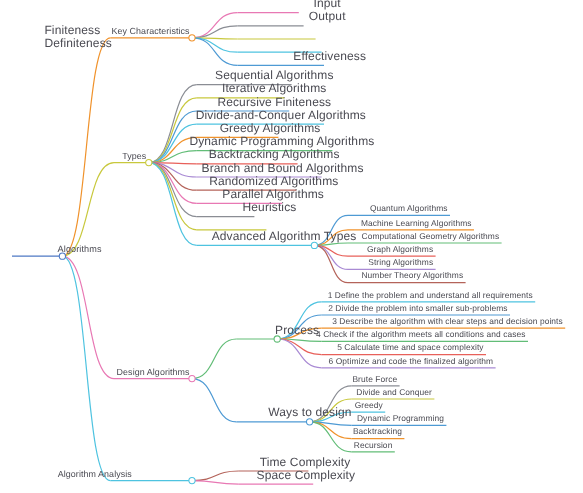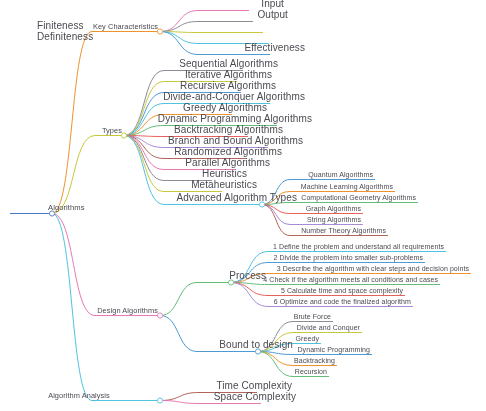--- a/index.html
+++ b/index.html
@@ -143,46 +143,45 @@
 <div class="node root" style="left: 0px; top: 213px; width: 52px; text-align: right;"><span style="padding-right: 2px; margin-left: 48px;">Algorithms</span></div>
     <div class="node lvl1" style="left: 0px; top: 31px; width: 160px; text-align: right;"><span style="padding-right: 2px;">Key Characteristics</span></div>
     <div class="node lvl2" style="left: 0px; top: 10px; width: 249px; text-align: right;"><span style="padding-right: 2px;">Input</span></div>
     <div class="node lvl2" style="left: 0px; top: 21px; width: 253px; text-align: right;"><span style="padding-right: 2px;">Output</span></div>
     <div class="node lvl2" style="left: 0px; top: 32px; width: 263px; text-align: left;"><span style="padding-right: 2px;">Finiteness</span></div>
     <div class="node lvl2" style="left: 0px; top: 43px; width: 268px; "><span style="padding-right: 2px;">Definiteness</span></div>
     <div class="node lvl2" style="left: 0px; top: 54px; width: 270px; text-align: right;"><span style="padding-right: 2px;">Effectiveness</span></div>
     <div class="node lvl1" style="left: 0px; top: 135px; width: 124px; text-align: right;"><span style="padding-right: 2px;">Types</span></div>
     <div class="node lvl2" style="left: 0px; top: 70px; width: 243px; text-align: right;"><span style="padding-right: 2px;">Sequential Algorithms</span></div>
     <div class="node lvl2" style="left: 0px; top: 81px; width: 237px; text-align: right;"><span style="padding-right: 2px;">Iterative Algorithms</span></div>
-    <div class="node lvl2" style="left: 0px; top: 92px; width: 241px; text-align: right;"><span style="padding-right: 2px;">Recursive Algorithms</span></div>
+    <div class="node lvl2" style="left: 0px; top: 92px; width: 241px; text-align: right;"><span style="padding-right: 2px;">Recursive Finiteness</span></div>
     <div class="node lvl2" style="left: 0px; top: 103px; width: 270px; text-align: right;"><span style="padding-right: 2px;">Divide-and-Conquer Algorithms</span></div>
     <div class="node lvl2" style="left: 0px; top: 114px; width: 232px; text-align: right;"><span style="padding-right: 2px;">Greedy Algorithms</span></div>
     <div class="node lvl2" style="left: 0px; top: 125px; width: 277px; text-align: right;"><span style="padding-right: 2px;">Dynamic Programming Algorithms</span></div>
     <div class="node lvl2" style="left: 0px; top: 136px; width: 248px; text-align: right;"><span style="padding-right: 2px;">Backtracking Algorithms</span></div>
     <div class="node lvl2" style="left: 0px; top: 147px; width: 268px; text-align: right;"><span style="padding-right: 2px; margin-top: 19px;">Branch and Bound Algorithms</span></div>
     <div class="node lvl2" style="left: 0px; top: 158px; width: 247px; text-align: right;"><span style="padding-right: 2px;">Randomized Algorithms</span></div>
     <div class="node lvl2" style="left: 0px; top: 169px; width: 235px; text-align: right;"><span style="padding-right: 2px;">Parallel Algorithms</span></div>
     <div class="node lvl2" style="left: 0px; top: 180px; width: 212px; text-align: right;"><span style="padding-right: 2px;">Heuristics</span></div>
-    <div class="node lvl2" style="left: 0px; top: 191px; width: 222px; text-align: right;"><span style="padding-right: 2px;">Metaheuristics</span></div>
     <div class="node lvl2" style="left: 0px; top: 204px; width: 262px; text-align: right;"><span style="padding-right: 2px;">Advanced Algorithm Types</span></div>
     <div class="node lvl3" style="left: 0px; top: 179px; width: 375px; text-align: right;"><span style="padding-right: 2px;">Quantum Algorithms</span></div>
     <div class="node lvl3" style="left: 0px; top: 191px; width: 395px; text-align: right;"><span style="padding-right: 2px;">Machine Learning Algorithms</span></div>
     <div class="node lvl3" style="left: 0px; top: 202px; width: 418px; text-align: right;"><span style="padding-right: 2px;">Computational Geometry Algorithms</span></div>
     <div class="node lvl3" style="left: 0px; top: 213px; width: 363px; text-align: right;"><span style="padding-right: 2px;">Graph Algorithms</span></div>
     <div class="node lvl3" style="left: 0px; top: 224px; width: 363px; text-align: right;"><span style="padding-right: 2px;">String Algorithms</span></div>
     <div class="node lvl3" style="left: 0px; top: 235px; width: 388px; text-align: right;"><span style="padding-right: 2px;">Number Theory Algorithms</span></div>
     <div class="node lvl1" style="left: 0px; top: 315px; width: 160px; text-align: right;"><span style="padding-right: 2px;">Design Algorithms</span></div>
     <div class="node lvl2" style="left: 0px; top: 282px; width: 231px; text-align: right;"><span style="padding-right: 2px;">Process</span></div>
     <div class="node lvl3" style="left: 0px; top: 251px; width: 446px; text-align: right;"><span style="padding-right: 2px;">1 Define the problem and understand all requirements</span></div>
     <div class="node lvl3" style="left: 0px; top: 262px; width: 425px; text-align: right;"><span style="padding-right: 2px;">2 Divide the problem into smaller sub-problems</span></div>
     <div class="node lvl3" style="left: 0px; top: 273px; width: 471px; text-align: right;"><span style="padding-right: 2px;">3 Describe the algorithm with clear steps and decision points</span></div>
     <div class="node lvl3" style="left: 0px; top: 284px; width: 440px; text-align: right;"><span style="padding-right: 2px;">4 Check if the algorithm meets all conditions and cases</span></div>
     <div class="node lvl3" style="left: 0px; top: 295px; width: 405px; text-align: right;"><span style="padding-right: 2px;">5 Calculate time and space complexity</span></div>
     <div class="node lvl3" style="left: 0px; top: 306px; width: 413px; text-align: right;"><span style="padding-right: 2px;">6 Optimize and code the finalized algorithm</span></div>
-    <div class="node lvl2" style="left: 0px; top: 351px; width: 258px; text-align: right;"><span style="padding-right: 2px;">Bound to design</span></div>
+    <div class="node lvl2" style="left: 0px; top: 351px; width: 258px; text-align: right;"><span style="padding-right: 2px;">Ways to design</span></div>
     <div class="node lvl3" style="left: 0px; top: 321px; width: 333px; text-align: right;"><span style="padding-right: 2px;">Brute Force</span></div>
     <div class="node lvl3" style="left: 0px; top: 332px; width: 362px; text-align: right;"><span style="padding-right: 2px;">Divide and Conquer</span></div>
     <div class="node lvl3" style="left: 0px; top: 343px; width: 321px; text-align: right;"><span style="padding-right: 2px;">Greedy</span></div>
     <div class="node lvl3" style="left: 0px; top: 354px; width: 372px; text-align: right;"><span style="padding-right: 2px;">Dynamic Programming</span></div>
     <div class="node lvl3" style="left: 0px; top: 365px; width: 337px; text-align: right;"><span style="padding-right: 2px;">Backtracking</span></div>
     <div class="node lvl3" style="left: 0px; top: 376px; width: 329px; text-align: right;"><span style="padding-right: 2px;">Recursion</span></div>
     <div class="node lvl1" style="left: 0px; top: 400px; width: 160px; text-align: center;"><span style="padding-right: 2px;">Algorithm Analysis</span></div>
     <div class="node lvl2" style="left: 0px; top: 392px; width: 257px; text-align: right;"><span style="padding-right: 2px;">Time Complexity</span></div>
     <div class="node lvl2" style="left: 0px; top: 403px; width: 261px; text-align: right;"><span style="padding-right: 2px;">Space Complexity</span></div>
   </div>

